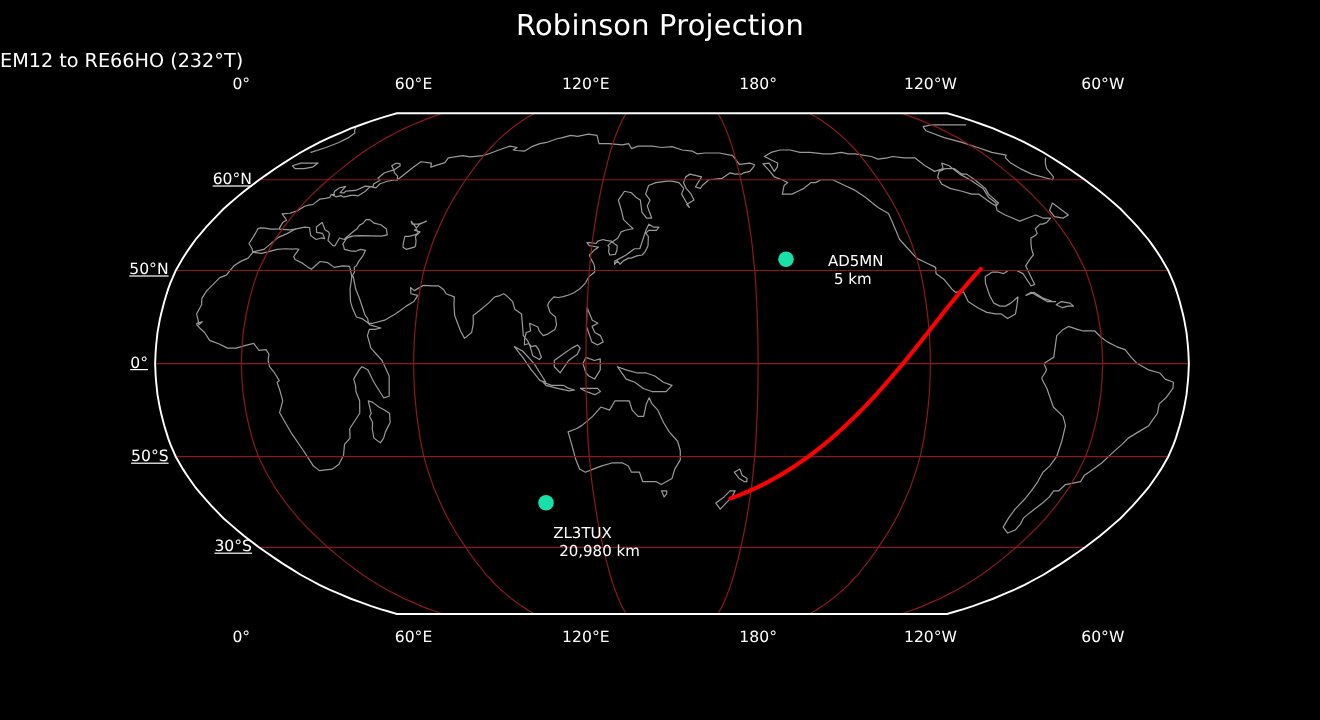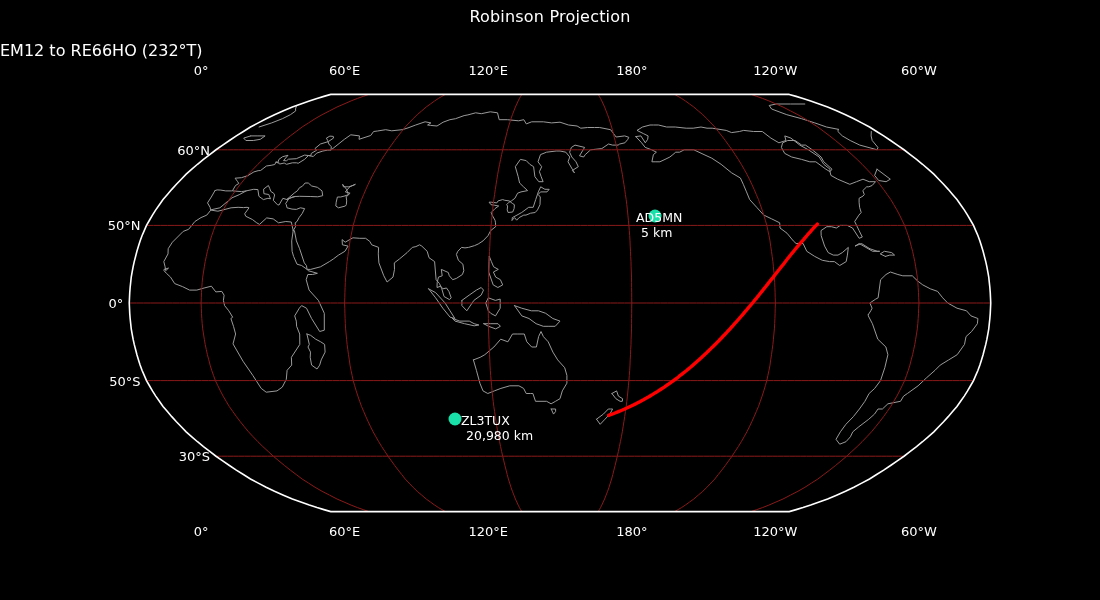--- a/index.html
+++ b/index.html
@@ -19,21 +19,21 @@
     position: absolute;
     inset: 0;
     background: #000000;
   }
   .title {
     position: absolute;
     left: 0;
     top: 7px;
     width: 1100px;
     text-align: center;
-    font-size: 16px;
+    font-size: 24px;
     color: #ffffff;
     letter-spacing: 0.2px;
   }
   .subtitle {
     position: absolute;
     left: 0;
     top: 41px;
     width: 1100px;
     font-size: 16px;
     color: #ffffff;
@@ -48,20 +48,21 @@
     font-size: 13px;
     color: #ffffff;
     white-space: nowrap;
   }
   .lonlab {
     transform: translateX(-50%);
   }
   .latlab {
     transform: translateY(-50%);
     text-align: right;
+    text-decoration: underline;
   }
   .stn-label {
     position: absolute;
     font-size: 12.5px;
     color: #ffffff;
     white-space: nowrap;
     line-height: 15px;
   }
 </style>
 </head>
@@ -153,23 +154,23 @@
       <div class="lonlab" style="left:201.1px;top:524px">0°</div>
     </div>
   <div id="latlabs">
       <div class="latlab" style="left:148.0px;top:149.8px;width:62px">60°N</div>
       <div class="latlab" style="left:78.5px;top:225.4px;width:62px">50°N</div>
       <div class="latlab" style="left:61.3px;top:303.0px;width:62px">0°</div>
       <div class="latlab" style="left:78.5px;top:380.6px;width:62px">50°S</div>
       <div class="latlab" style="left:148.0px;top:456.2px;width:62px">30°S</div>
     </div>
   <div id="stnlabs">
-      <div class="stn-label" style="left:636px;top:210px">
+      <div class="stn-label" style="left:690px;top:210px">
         <div>AD5MN</div>
         <div style="padding-left:5px">5 km</div>
       </div>
-      <div class="stn-label" style="left:461px;top:413px">
+      <div class="stn-label" style="left:461px;top:436px">
         <div>ZL3TUX</div>
         <div style="padding-left:5px">20,980 km</div>
       </div>
     </div>
 
 </div>
 
 </body></html>

